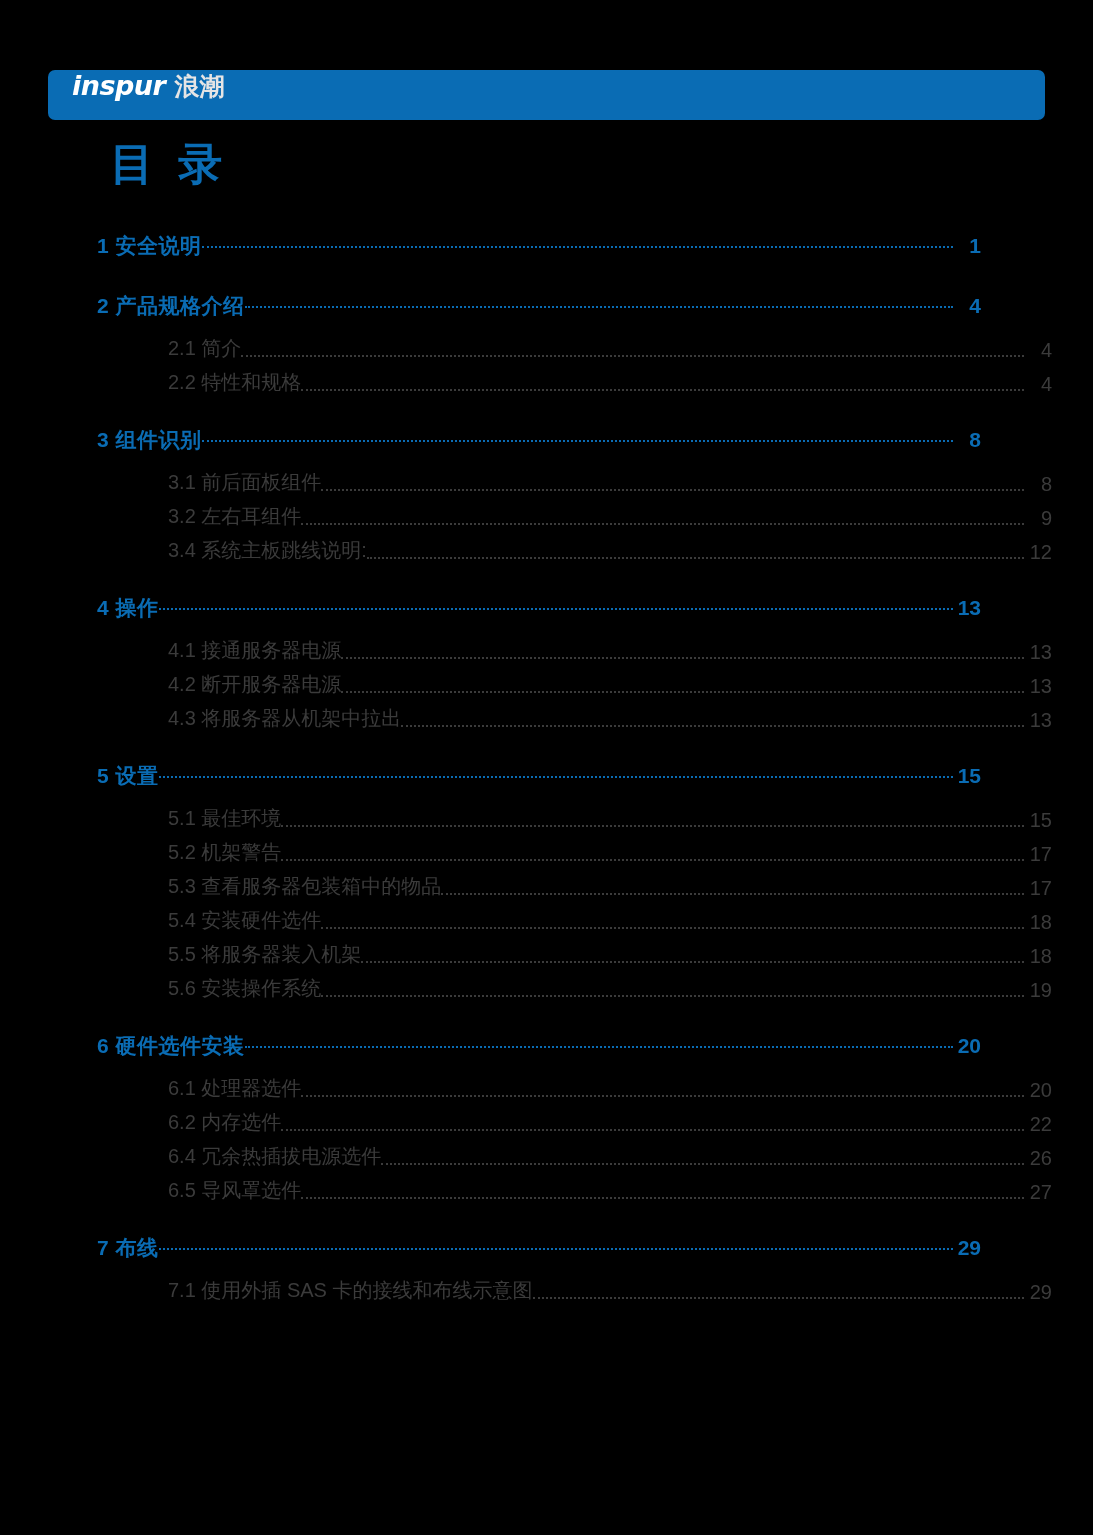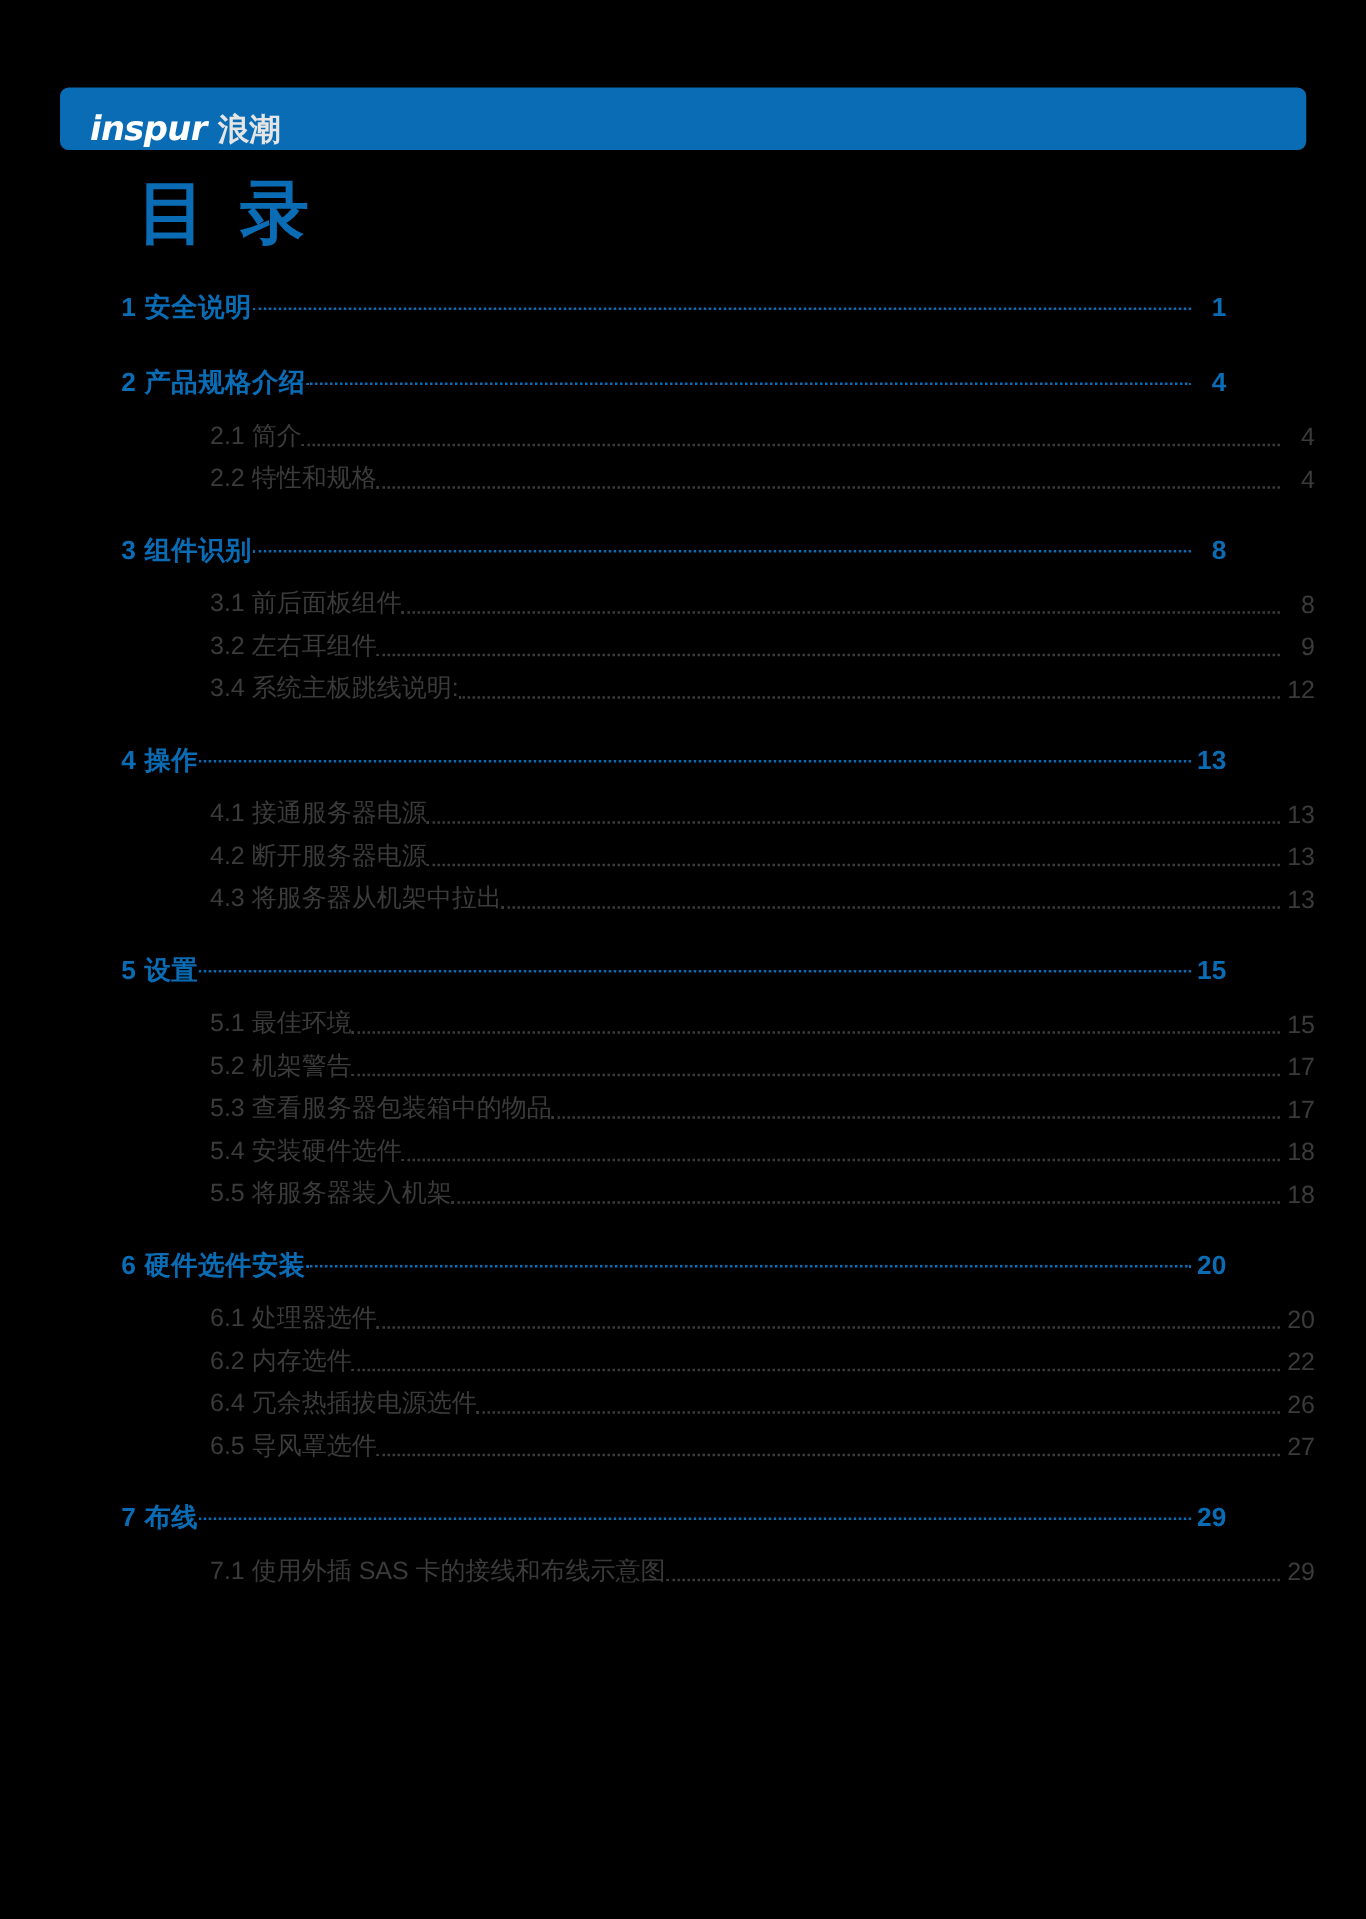--- a/index.html
+++ b/index.html
@@ -18,21 +18,21 @@
   
   .brand-bar {
     position: absolute;
     left: 48px;
     top: 70px;
     width: 997px;
     height: 50px;
     background: #0a6cb4;
     border-radius: 7px;
     display: flex;
-    align-items: flex-end;
+    align-items: flex-start;
   }
   .brand-logo {
     display: flex;
     align-items: baseline;
     margin-left: 24px;
     white-space: nowrap;
   }
   .brand-logo-latin {
     color: #ffffff;
     font-size: 27px;
@@ -49,21 +49,21 @@
     letter-spacing: 0px;
     font-family: "DejaVu Sans", "Liberation Sans", sans-serif;
   }
 
   
   .page-title {
     position: absolute;
     left: 110px;
     top: 140px;
     color: #0a6cb4;
-    font-size: 55px;
+    font-size: 44px;
     font-weight: bold;
     letter-spacing: 6px;
     line-height: 1.1;
     text-align: right;
   }
 
   
   .toc {
     position: absolute;
     left: 97px;
@@ -245,20 +245,25 @@
       <div class="toc-row level2">
         <span class="toc-label">5.4 安装硬件选件</span>
         <span class="toc-leader"></span>
         <span class="toc-page">18</span>
       </div>
       <div class="toc-row level2">
         <span class="toc-label">5.5 将服务器装入机架</span>
         <span class="toc-leader"></span>
         <span class="toc-page">18</span>
       </div>
+      <div class="toc-row level2">
+        <span class="toc-label">5.6 安装操作系统</span>
+        <span class="toc-leader"></span>
+        <span class="toc-page">19</span>
+      </div>
     </div>
     <div class="gap-after-group"></div>
     <div class="toc-group">
       <div class="toc-row level1">
         <span class="toc-label">6 硬件选件安装</span>
         <span class="toc-leader"></span>
         <span class="toc-page">20</span>
       </div>
       <div class="gap-small"></div>
       <div class="toc-row level2">

